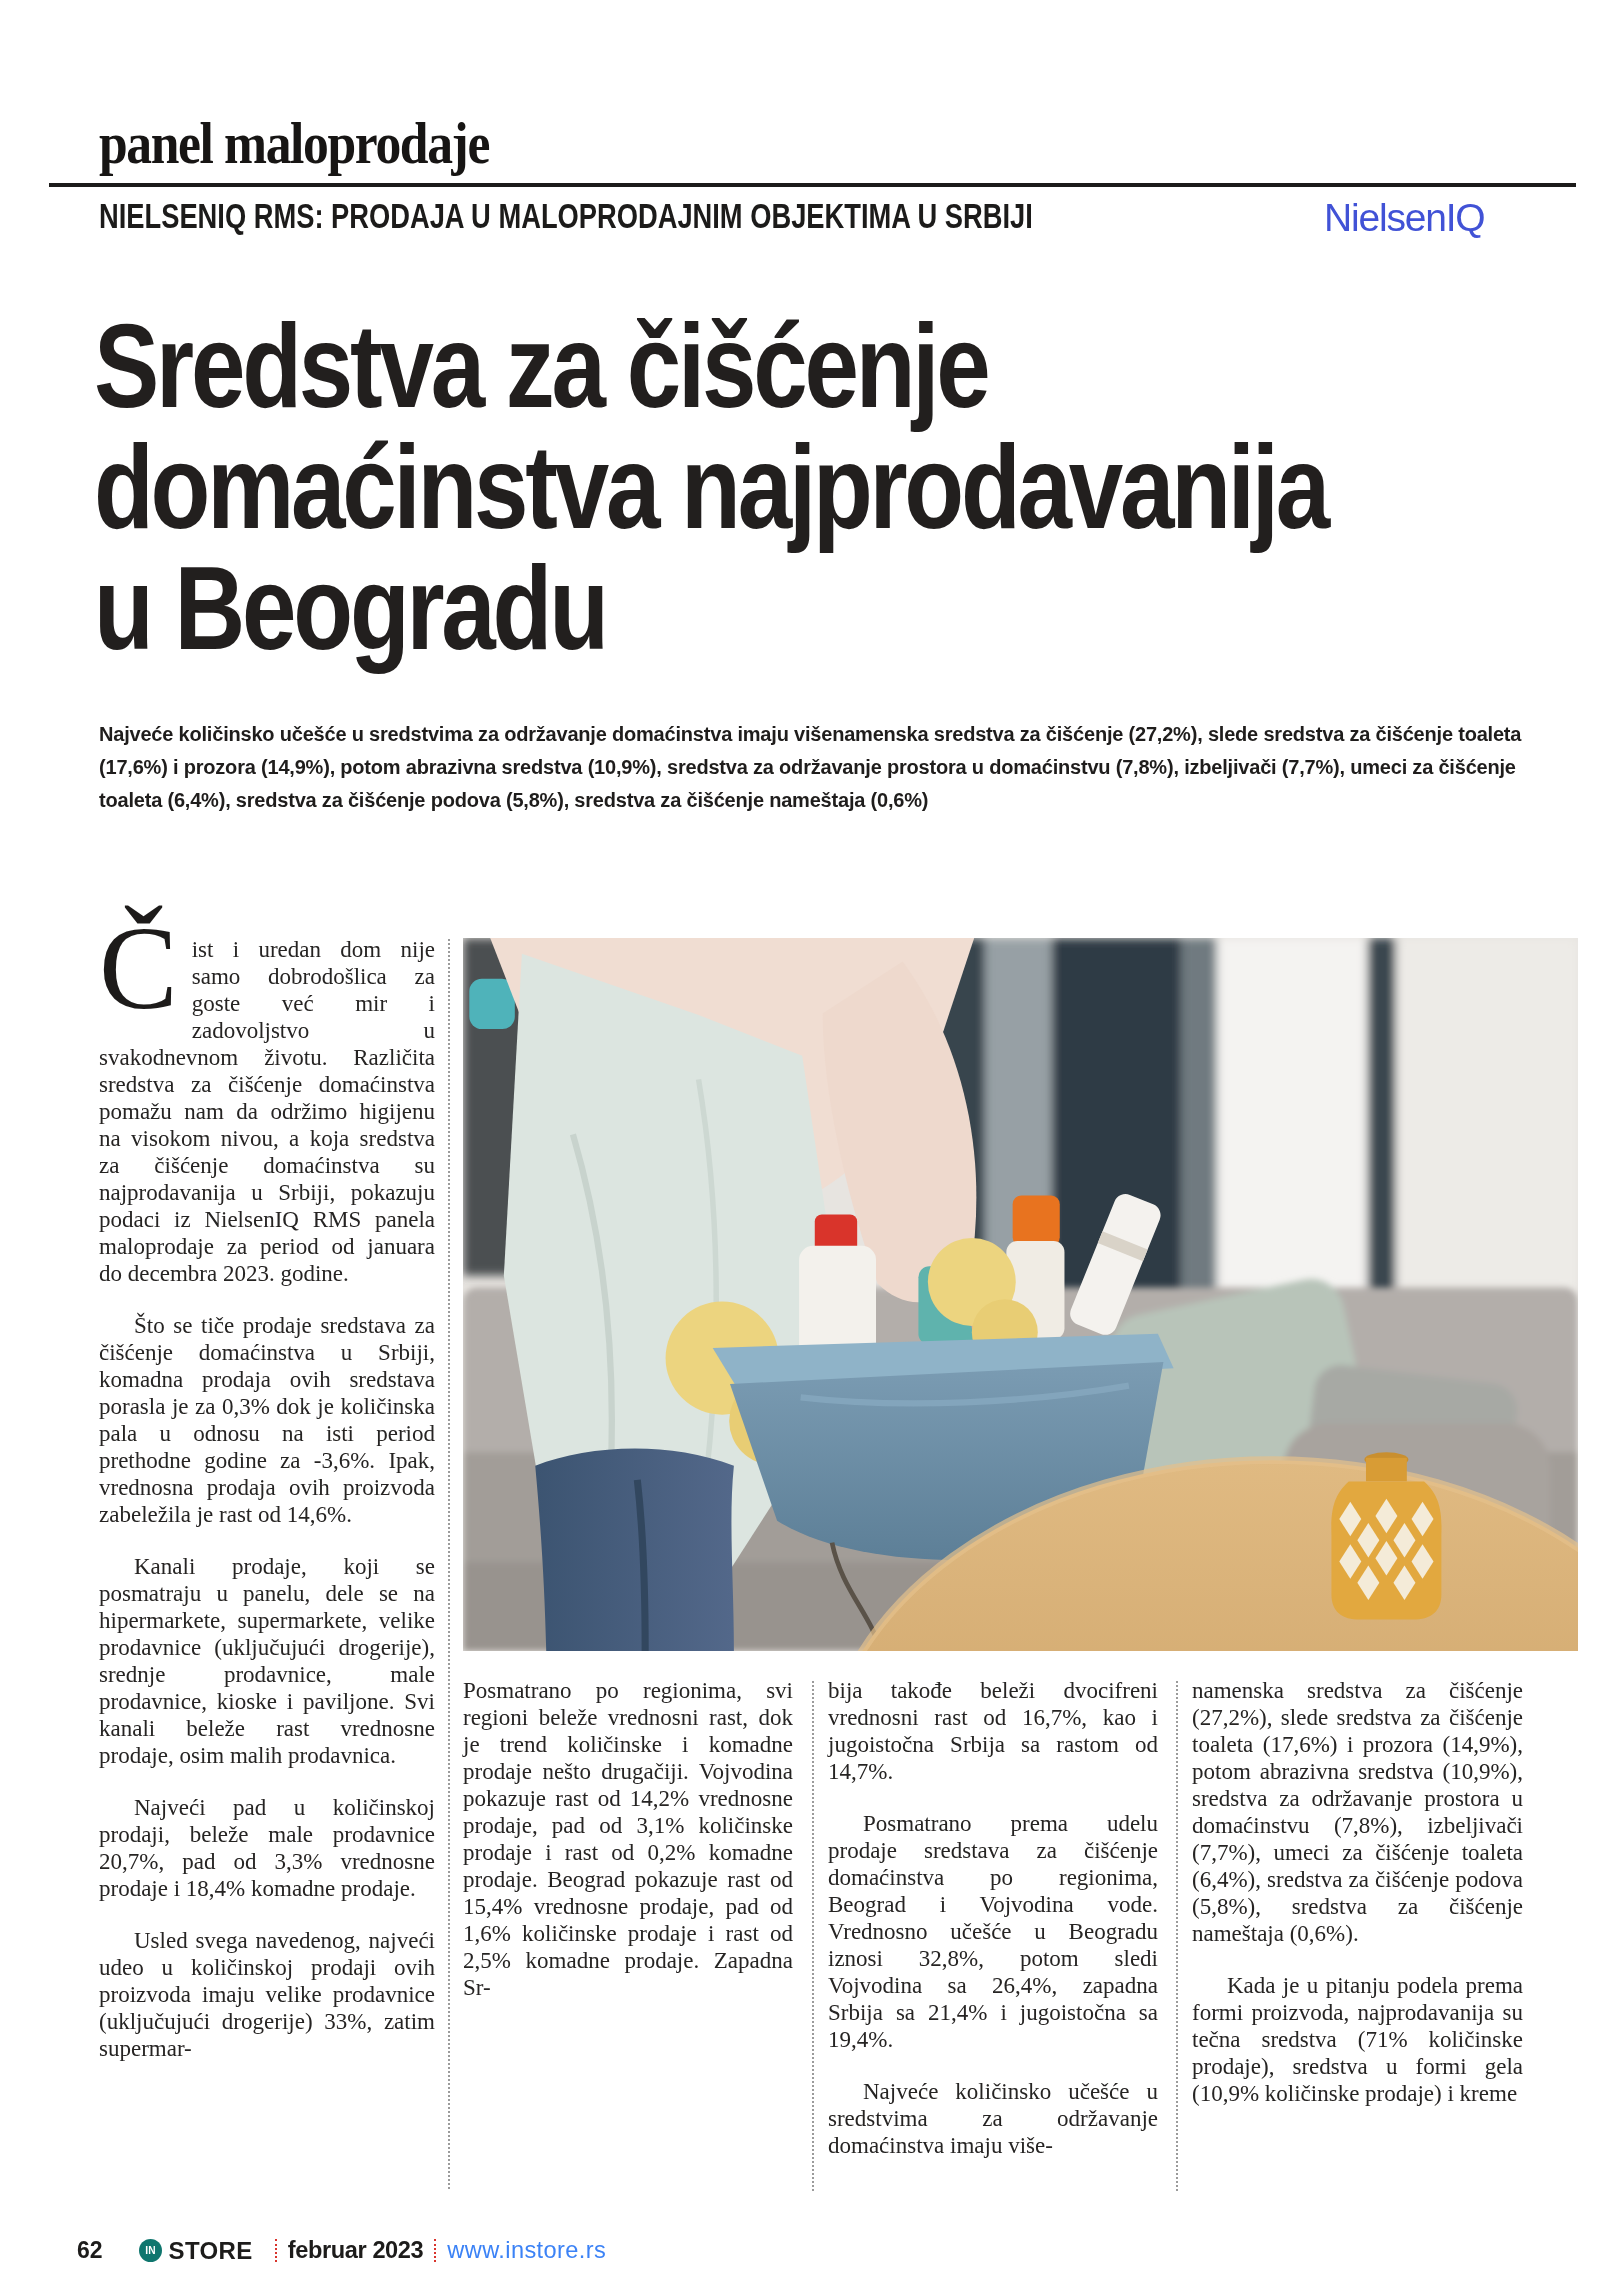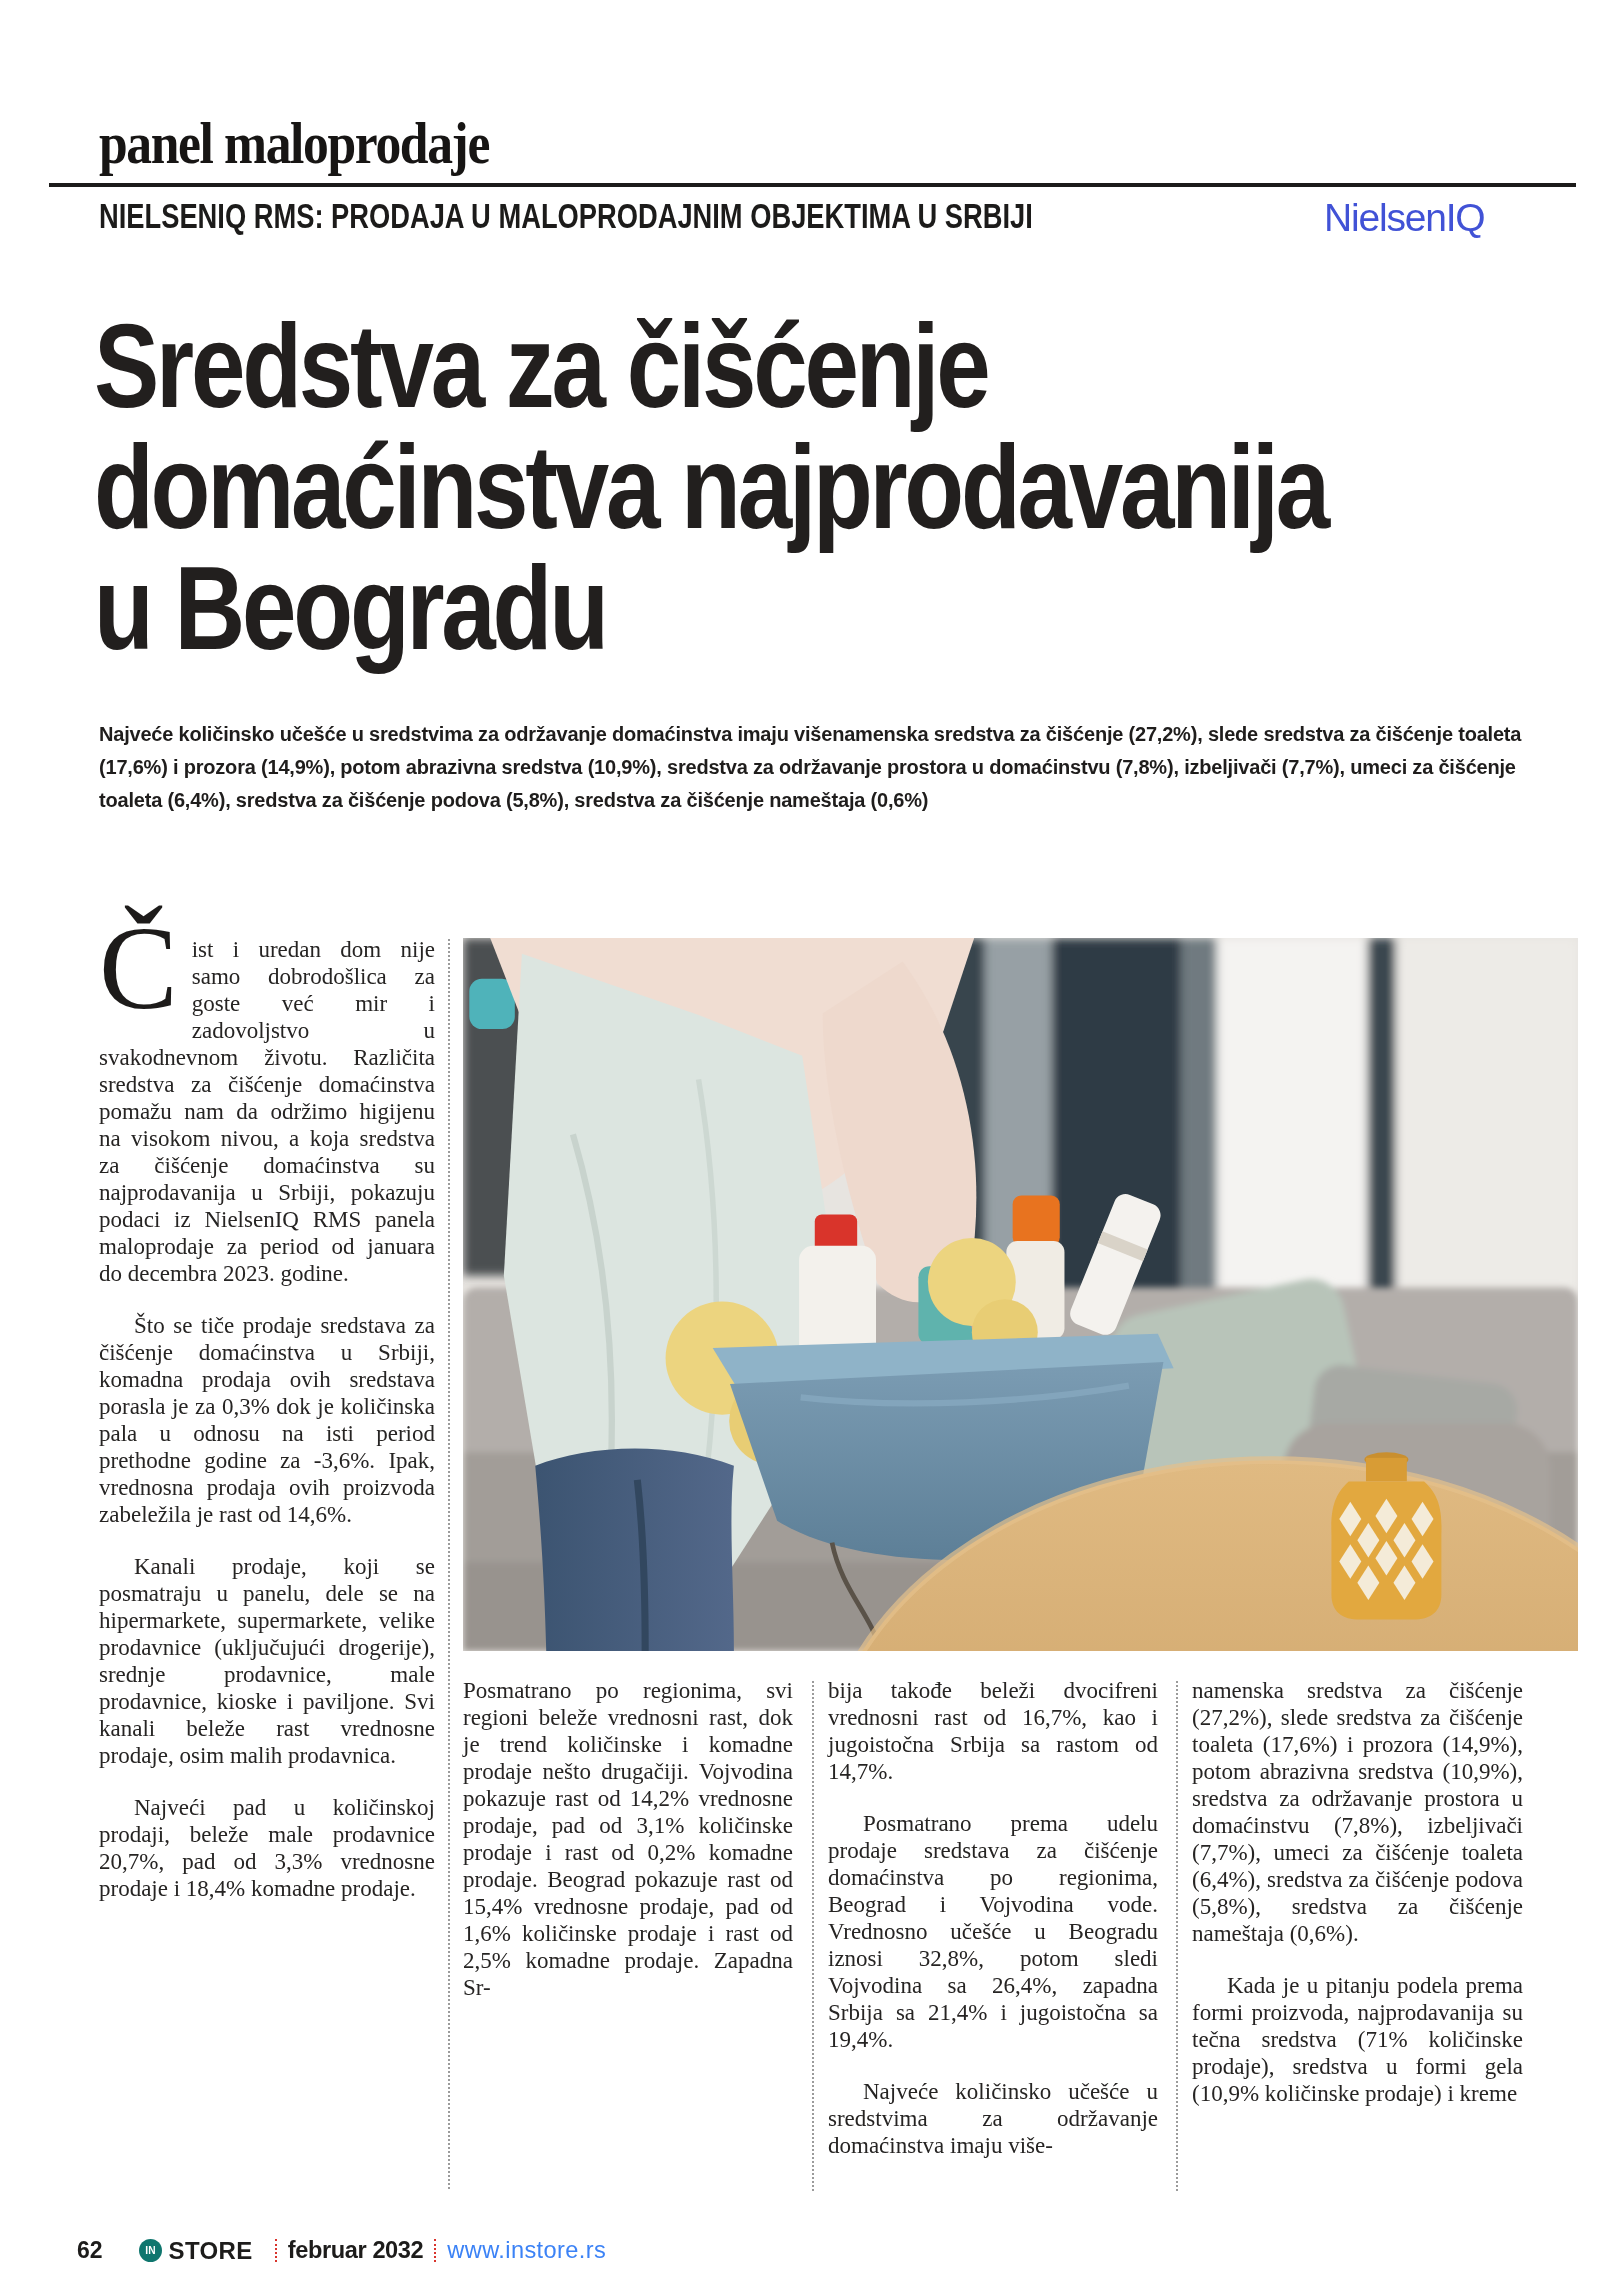--- a/index.html
+++ b/index.html
@@ -89,20 +89,21 @@
     <div>u Beogradu</div>
   </div>
 
   <div class="lead">Najveće količinsko učešće u sredstvima za održavanje domaćinstva imaju višenamenska sredstva za čišćenje (27,2%), slede sredstva za čišćenje toaleta (17,6%) i prozora (14,9%), potom abrazivna sredstva (10,9%), sredstva za održavanje prostora u domaćinstvu (7,8%), izbeljivači (7,7%), umeci za čišćenje toaleta (6,4%), sredstva za čišćenje podova (5,8%), sredstva za čišćenje nameštaja (0,6%)</div>
 
   <div class="col col1">
     <p><span class="dropcap">Č</span><span>ist i uredan dom nije samo dobrodošlica za goste već mir i zadovoljstvo u svakodnevnom životu. Različita sredstva za čišćenje domaćinstva pomažu nam da održimo higijenu na visokom nivou, a koja sredstva za čišćenje domaćinstva su najprodavanija u Srbiji, pokazuju podaci iz NielsenIQ RMS panela maloprodaje za period od januara do decembra 2023. godine.</span></p>
     <p>Što se tiče prodaje sredstava za čišćenje domaćinstva u Srbiji, komadna prodaja ovih sredstava porasla je za 0,3% dok je količinska pala u odnosu na isti period prethodne godine za -3,6%. Ipak, vrednosna prodaja ovih proizvoda zabeležila je rast od 14,6%.</p>
     <p>Kanali prodaje, koji se posmatraju u panelu, dele se na hipermarkete, supermarkete, velike prodavnice (uključujući drogerije), srednje prodavnice, male prodavnice, kioske i paviljone. Svi kanali beleže rast vrednosne prodaje, osim malih prodavnica.</p>
     <p>Najveći pad u količinskoj prodaji, beleže male prodavnice 20,7%, pad od 3,3% vrednosne prodaje i 18,4% komadne prodaje.</p>
+    <p>Usled svega navedenog, najveći udeo u količinskoj prodaji ovih proizvoda imaju velike prodavnice (uključujući drogerije) 33%, zatim supermar-</p>
   </div>
 
   <div class="vsep sep1"></div>
 
   <div class="photo">
     <svg width="1115" height="713" viewBox="0 0 1420 908" xmlns="http://www.w3.org/2000/svg">
       <defs>
         <filter id="b6" x="-10%" y="-10%" width="120%" height="120%">
             <feGaussianBlur stdDeviation="6"></feGaussianBlur>
           </filter>
@@ -219,19 +220,19 @@
   <div class="col col4">
     <p>namenska sredstva za čišćenje (27,2%), slede sredstva za čišćenje toaleta (17,6%) i prozora (14,9%), potom abrazivna sredstva (10,9%), sredstva za održavanje prostora u domaćinstvu (7,8%), izbeljivači (7,7%), umeci za čišćenje toaleta (6,4%), sredstva za čišćenje podova (5,8%), sredstva za čišćenje nameštaja (0,6%).</p>
     <p>Kada je u pitanju podela prema formi proizvoda, najprodavanija su tečna sredstva (71% količinske prodaje), sredstva u formi gela (10,9% količinske prodaje) i kreme</p>
   </div>
 
   <div class="footer">
     <span class="page-num">62</span>
     <span class="logo-circle">IN</span>
     <span class="logo-store">STORE</span>
     <span class="red-sep"></span>
-    <span class="issue">februar 2032</span>
+    <span class="issue">februar 2023</span>
     <span class="red-sep"></span>
     <span class="website">www.instore.rs</span>
   </div>
 
 </div>
 
 
 </body></html>

